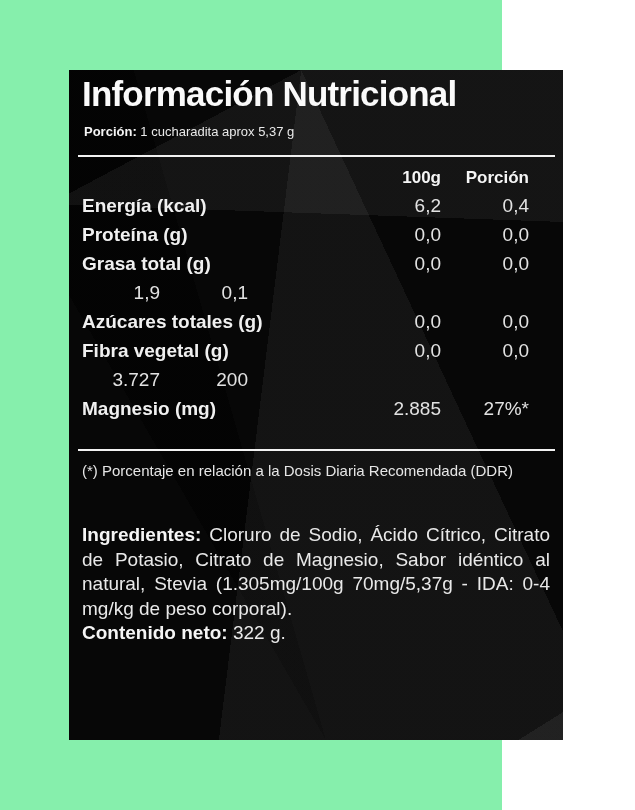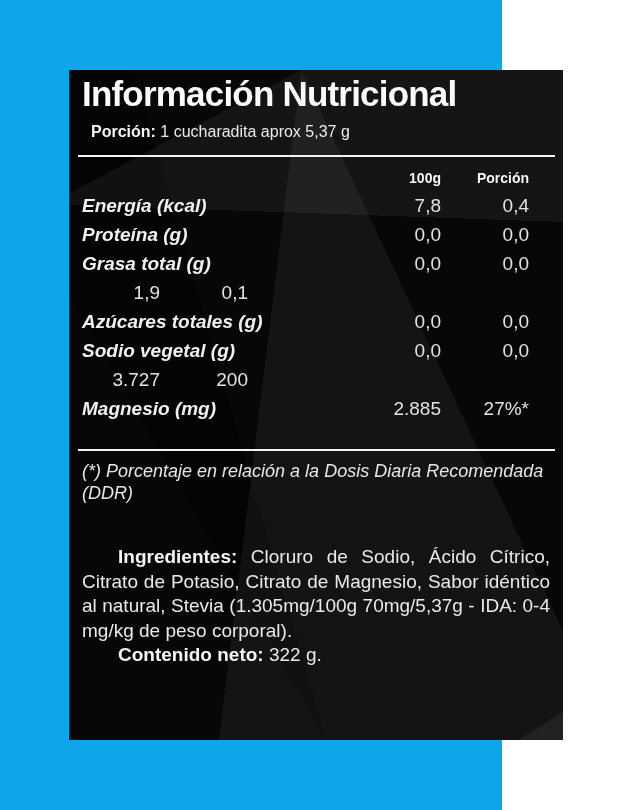--- a/index.html
+++ b/index.html
@@ -2,75 +2,75 @@
 <html><head>
 <meta charset="utf-8">
 <style>
   * { margin:0; padding:0; box-sizing:border-box; }
   html,body {
     width:635px; height:810px;
     background:#ffffff;
     font-family:"Liberation Sans", sans-serif;
     overflow:hidden;
   }
-  .page { position:relative; width:502px; height:810px; background:#0ea5e9; }
+  .page { position:relative; width:502px; height:810px; background:#86efac; }
 
   .nutrition-label {
     position:absolute; left:69px; top:70px;
     width:494px; height:670px;
     background-color:#070707;
     background-image:
       conic-gradient(from 155deg at 47% 0%, rgba(255,255,255,0.05) 0deg 32deg, rgba(0,0,0,0) 32deg),
       conic-gradient(from 62deg at -4% 20%, rgba(255,255,255,0.055) 0deg 30deg, rgba(0,0,0,0) 30deg),
       conic-gradient(from 200deg at 104% 94%, rgba(255,255,255,0.06) 0deg 38deg, rgba(0,0,0,0) 38deg),
       conic-gradient(from 330deg at 52% 100%, rgba(0,0,0,0.5) 0deg 14deg, rgba(0,0,0,0) 14deg);
     color:#f2f2f2;
   }
 
   .title {
     margin:5px 13px 0 13px;
     font-size:35px; font-weight:bold; letter-spacing:-0.8px;
     line-height:38px; color:#fafafa; white-space:nowrap;
   }
-  .line { margin:0 22px; font-size:16px; line-height:23px; color:#e9e9e9; }
+  .line { margin:0 15px; font-size:13px; line-height:23px; color:#e9e9e9; }
   .line.first { margin-top:7px; }
   .line b { color:#f5f5f5; }
 
   .rule { height:2px; background:#f2f2f2; margin:12px 8px 0 9px; }
   .rule.second { margin-top:26px; }
 
   .tbl-header {
     display:flex; align-items:center;
     height:26px; margin-top:8px;
     padding:0 34px 0 13px;
-    font-size:14px; font-weight:bold; color:#f5f5f5;
+    font-size:17px; font-weight:bold; color:#f5f5f5;
   }
   .tbl-row {
     display:flex; align-items:center;
     height:29px;
     padding:0 34px 0 13px;
     font-size:19px;
   }
-  .nutrient { flex:1; font-weight:bold; color:#f0f0f0;font-style:italic; }
+  .nutrient { flex:1; font-weight:bold; color:#f0f0f0; }
   .col-100g  { width:78px; text-align:right; color:#e2e2e2; }
   .col-porcion { width:88px; text-align:right; color:#e2e2e2; }
   .tbl-header .col-100g, .tbl-header .col-porcion { color:#f5f5f5; }
 
   .footnote {
     margin:9px 13px 0 13px;
-    font-size:18px; font-style:italic;
+    font-size:15px; 
     line-height:22px; color:#e6e6e6;
   }
 
   .para {
     margin:0 13px; font-size:19px; line-height:24.5px;
     text-align:justify; color:#e9e9e9;
   }
   .para.ingredients { margin-top:41px; }
-  .para b { color:#f5f5f5;margin-left:36px; }
+  .para b { color:#f5f5f5; }
   .para.net { text-align:left; }
 </style>
 </head>
 <body>
 
 <div class="page">
   <div class="nutrition-label" style="background-color: rgb(7, 7, 7);">
 
     <div class="title">Información Nutricional</div>
 
@@ -80,21 +80,21 @@
     <div class="rule"></div>
 
     <div class="tbl-header">
       <span class="nutrient"></span>
       <span class="col-100g">100g</span>
       <span class="col-porcion">Porción</span>
     </div>
 
     <div class="tbl-row">
       <span class="nutrient">Energía (kcal)</span>
-      <span class="col-100g">7,8</span>
+      <span class="col-100g">6,2</span>
       <span class="col-porcion">0,4</span>
     </div>
     <div class="tbl-row">
       <span class="nutrient">Proteína (g)</span>
       <span class="col-100g">0,0</span>
       <span class="col-porcion">0,0</span>
     </div>
     <div class="tbl-row">
       <span class="nutrient">Grasa total (g)</span>
       <span class="col-100g">0,0</span>
@@ -103,21 +103,21 @@
     <div class="tbl-row">
       <span class="col-100g">1,9</span>
       <span class="col-porcion">0,1</span>
     </div>
     <div class="tbl-row">
       <span class="nutrient">Azúcares totales (g)</span>
       <span class="col-100g">0,0</span>
       <span class="col-porcion">0,0</span>
     </div>
     <div class="tbl-row">
-      <span class="nutrient">Sodio vegetal (g)</span>
+      <span class="nutrient">Fibra vegetal (g)</span>
       <span class="col-100g">0,0</span>
       <span class="col-porcion">0,0</span>
     </div>
     <div class="tbl-row">
       <span class="col-100g">3.727</span>
       <span class="col-porcion">200</span>
     </div>
     <div class="tbl-row">
       <span class="nutrient">Magnesio (mg)</span>
       <span class="col-100g">2.885</span>

